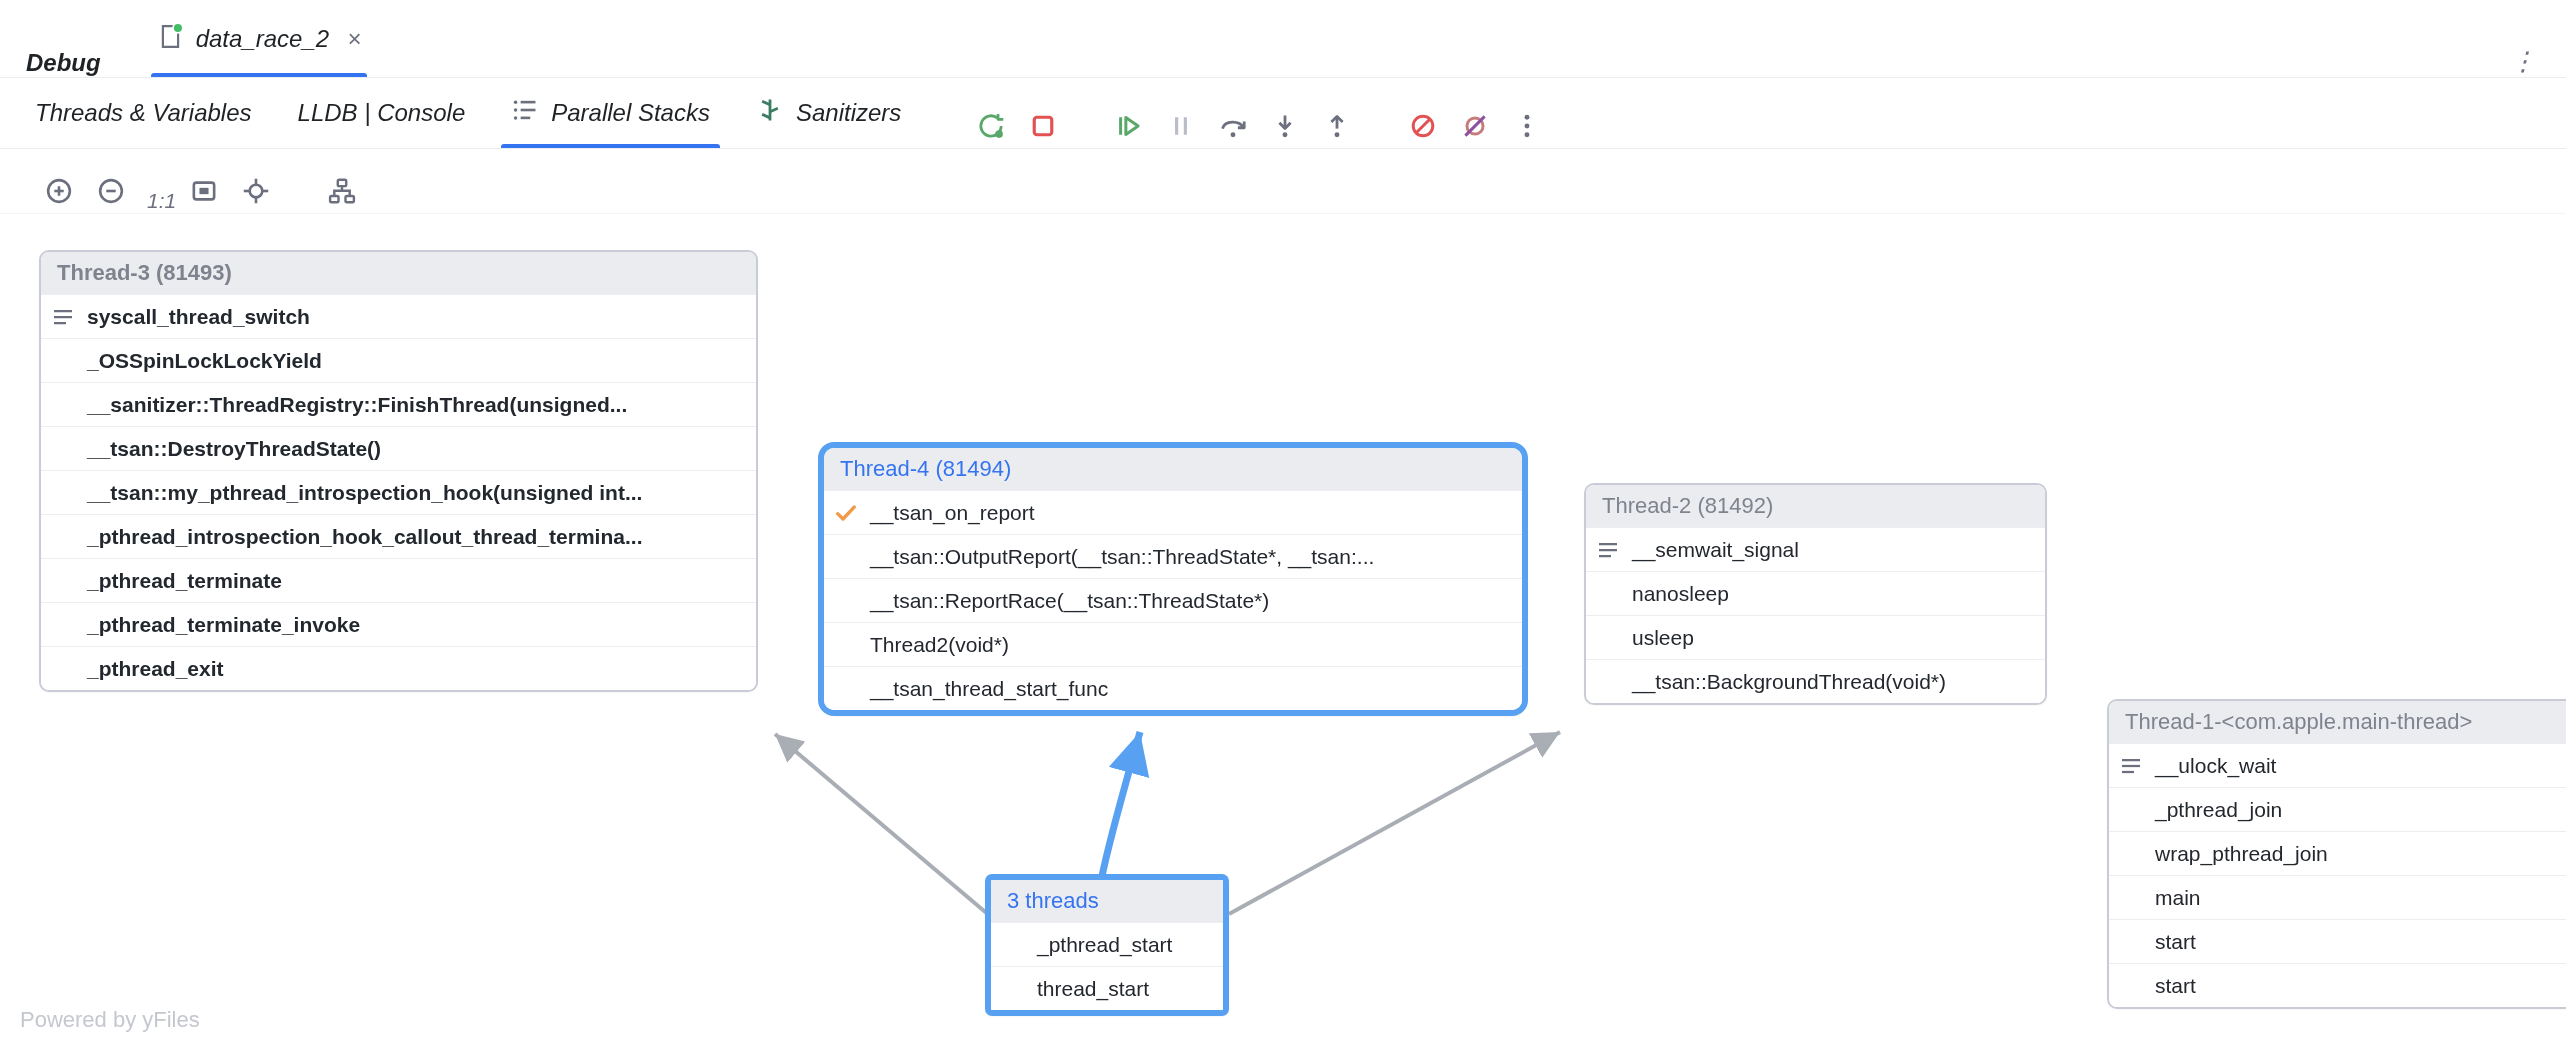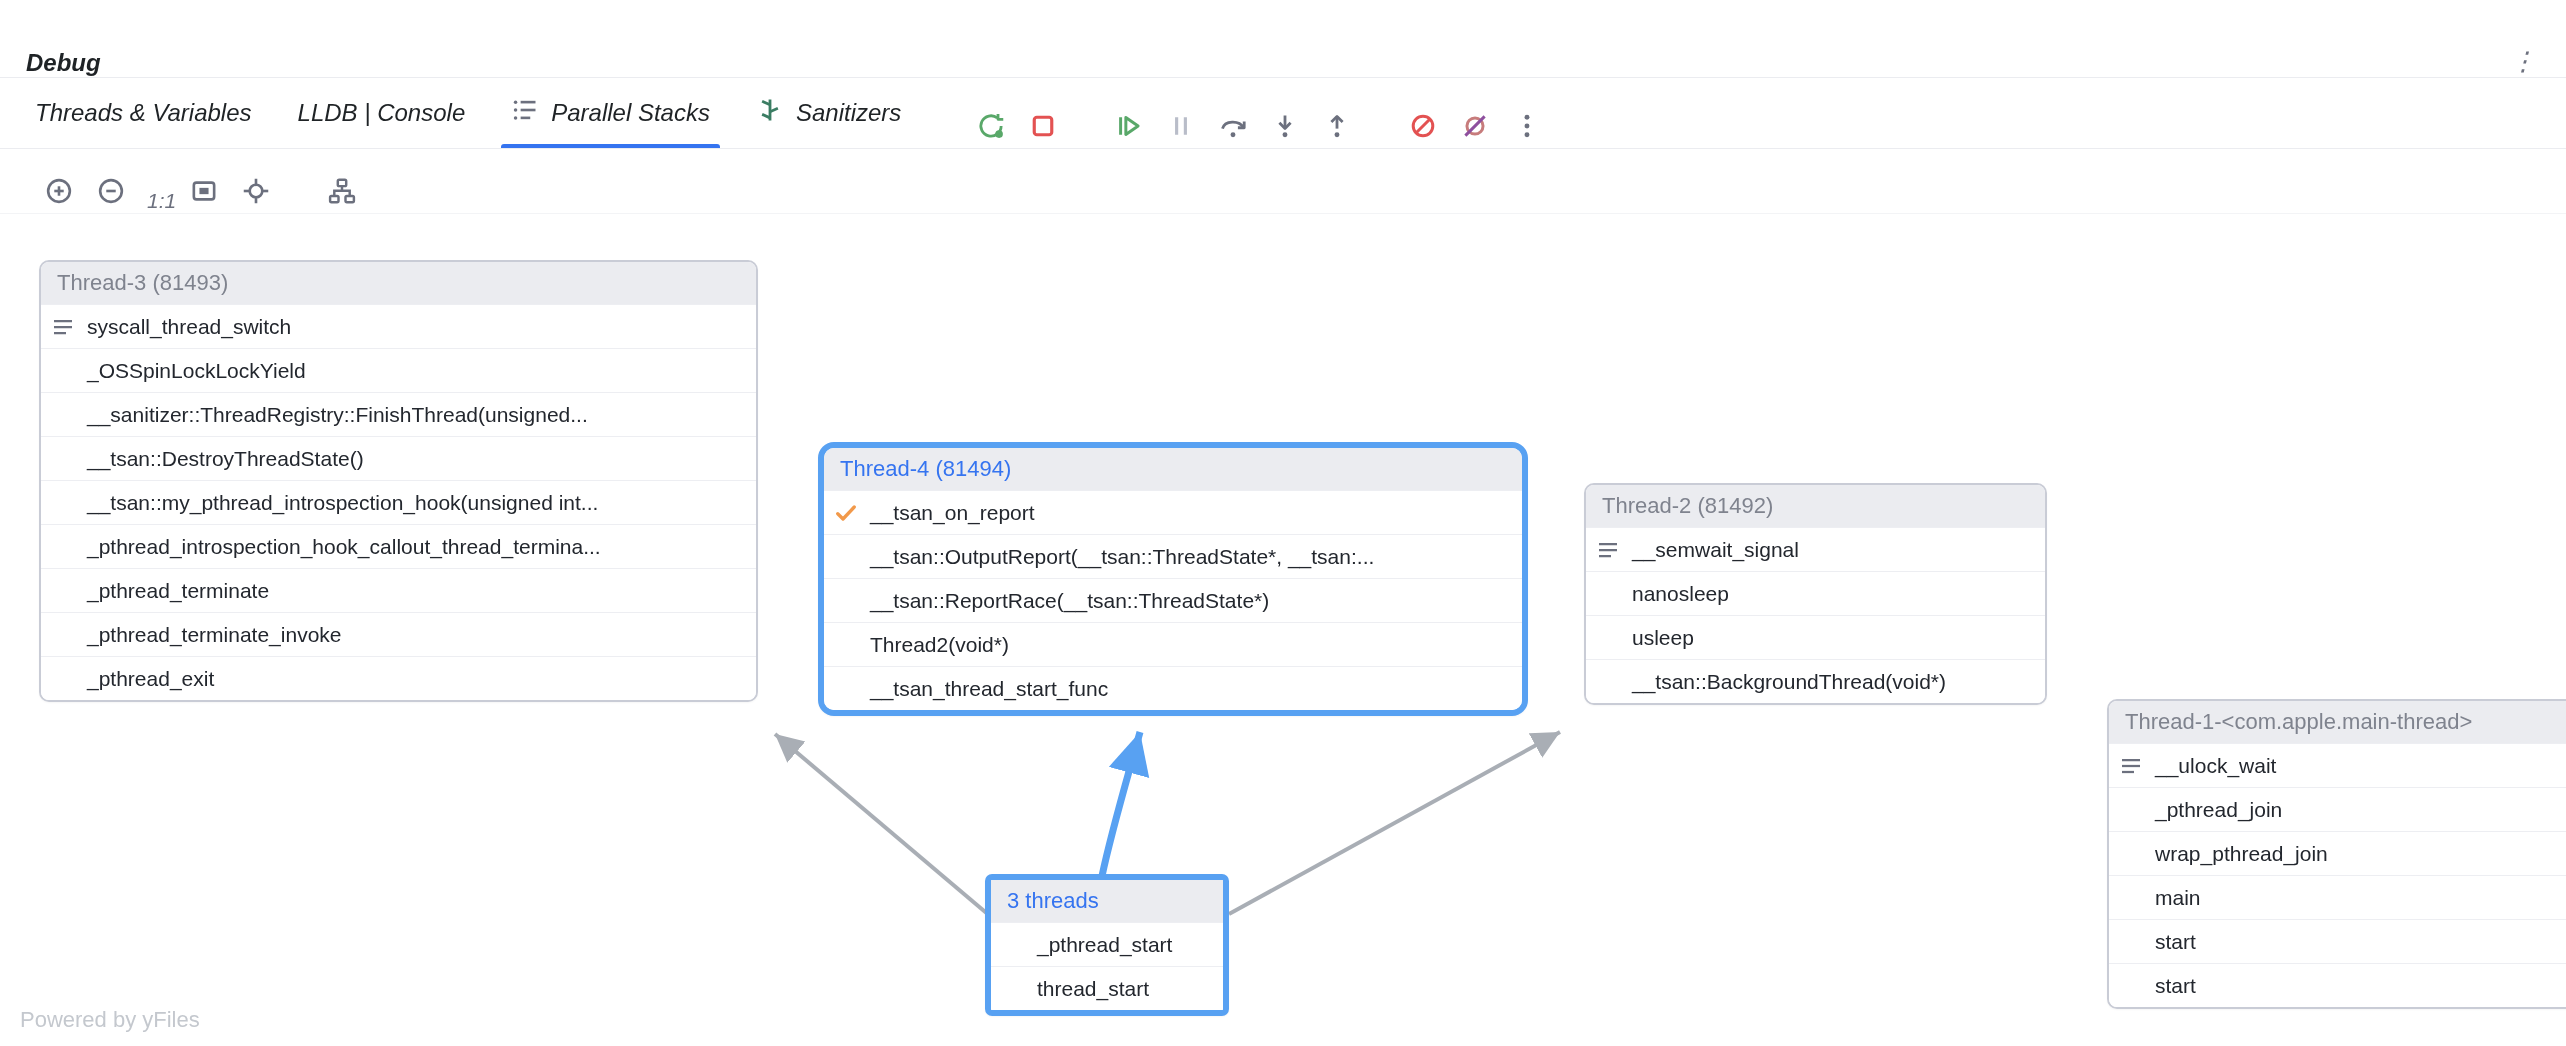--- a/index.html
+++ b/index.html
@@ -31,20 +31,30 @@
   .frame:first-child { border-top:none; }
   .fic { position:absolute; left:10px; top:10px; width:24px; height:24px; display:flex; align-items:center; justify-content:center; }
   .fic svg { width:24px; height:24px; }
   #powered { position:absolute; left:20px; bottom:12px; font-size:22px; color:#C4C8CE; }
 </style>
 </head>
 <body>
 
 <div class="row" id="row1">
   <span class="debug-label">Debug</span>
+  <div class="etab">
+    <span>
+      <svg width="27" height="27" viewBox="0 0 16 16">
+          <path d="M3.5 1.8h6l3 3v9.4h-9z" fill="#fff" stroke="#6C707E" stroke-width="1.3"></path>
+          <circle cx="12.4" cy="3" r="2.9" fill="#43BE66" stroke="#fff" stroke-width="1"></circle>
+        </svg>
+    </span>
+    <span class="lbl">data_race_2</span>
+    <span class="close">×</span>
+  </div>
   <div class="spacer"></div>
   <span class="kebab">⋮</span>
 </div>
 
 <div class="row" id="row2">
   <div class="dtab">
     <span>Threads &amp; Variables</span>
   </div>
   <div class="dtab">
     <span>LLDB | Console</span>
@@ -189,21 +199,21 @@
       </marker>
       <marker id="ab" markerWidth="8" markerHeight="8" refX="6" refY="3" orient="auto" markerUnits="strokeWidth">
         <path d="M0 0 L6 3 L0 6 Z" fill="#58A1F2"></path>
       </marker>
     </defs>
     <line x1="990" y1="702" x2="775" y2="520" stroke="#A9AEB5" stroke-width="4" marker-end="url(#ag)"></line>
     <line x1="1229" y1="700" x2="1560" y2="518" stroke="#A9AEB5" stroke-width="4" marker-end="url(#ag)"></line>
     <path d="M1102 662 C1112 615 1128 562 1140 518" fill="none" stroke="#58A1F2" stroke-width="7" marker-end="url(#ab)"></path>
   </svg>
 
-  <div class="node" style="left:39px; top:46px; width:719px;">
+  <div class="node" style="left:39px; top:36px; width:719px;font-weight:bold;">
     <div class="node-hdr">Thread-3 (81493)</div>
     <div class="frame">
       <span class="fic">
           <svg viewBox="0 0 16 16" fill="none" stroke="#6C707E" stroke-width="1.5">
             <line x1="2" y1="4" x2="14" y2="4"></line>
             <line x1="2" y1="8" x2="14" y2="8"></line>
             <line x1="2" y1="12" x2="10" y2="12"></line>
           </svg>
         </span>
       <span>syscall_thread_switch</span>

